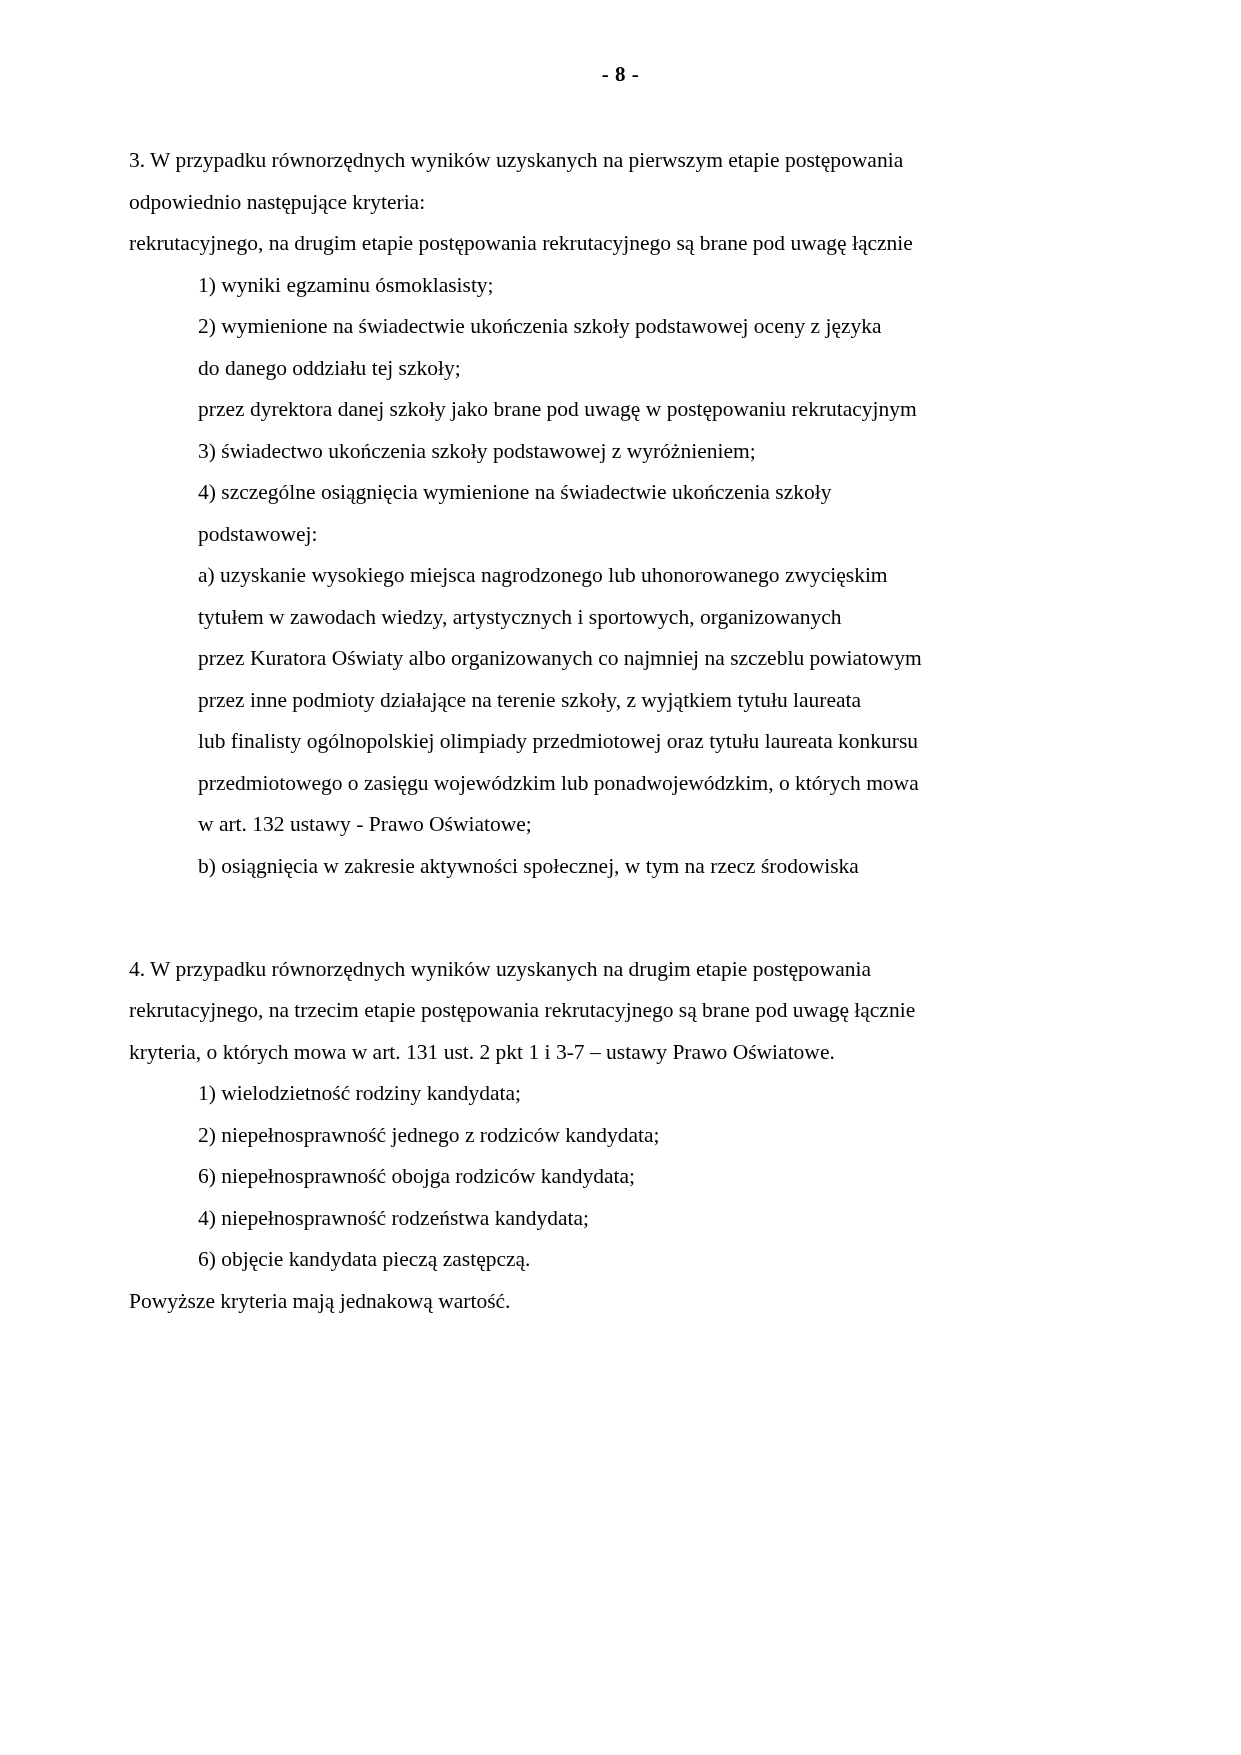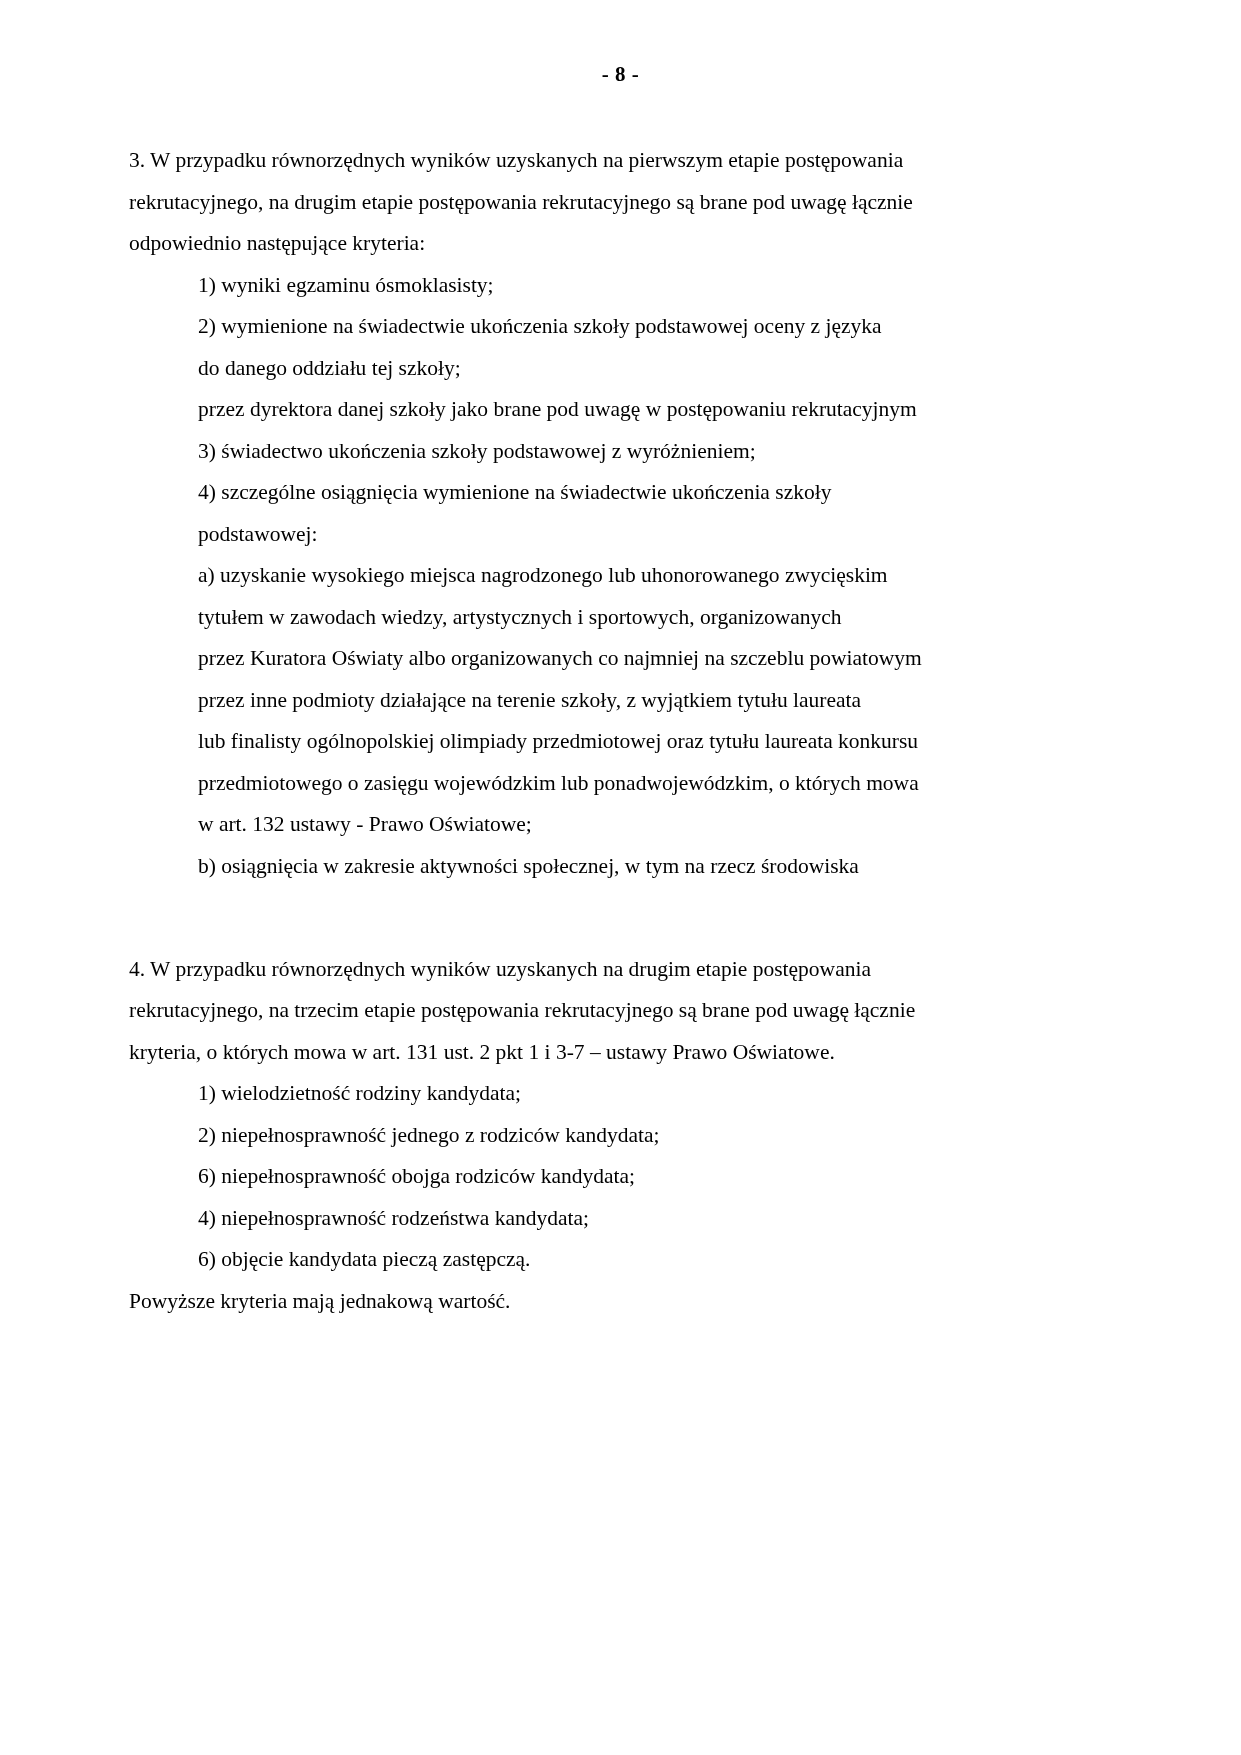--- a/index.html
+++ b/index.html
@@ -67,22 +67,22 @@
 </head>
 <body>
 
 <div class="page">
 
   <div class="page-number">- 8 -</div>
 
   <div class="content">
 
     <p class="lead nojust">3.  W  przypadku  równorzędnych  wyników  uzyskanych  na  pierwszym  etapie  postępowania</p>
+    <p class="lead nojust">odpowiednio następujące kryteria:</p>
     <p class="lead nojust">rekrutacyjnego,  na  drugim  etapie  postępowania  rekrutacyjnego  są  brane  pod  uwagę  łącznie</p>
-    <p class="lead nojust">odpowiednio następujące kryteria:</p>
 
     <p class="sub nojust">1) wyniki egzaminu ósmoklasisty;</p>
 
     <p class="sub nojust">2)  wymienione  na  świadectwie  ukończenia  szkoły  podstawowej  oceny  z  języka</p>
     <p class="sub nojust">do danego oddziału tej szkoły;</p>
     <p class="sub nojust">przez dyrektora danej szkoły jako brane pod uwagę w postępowaniu rekrutacyjnym</p>
 
     <p class="sub nojust">3) świadectwo ukończenia szkoły podstawowej z wyróżnieniem;</p>
 
     <p class="sub nojust">4)  szczególne  osiągnięcia  wymienione  na  świadectwie  ukończenia  szkoły</p>

